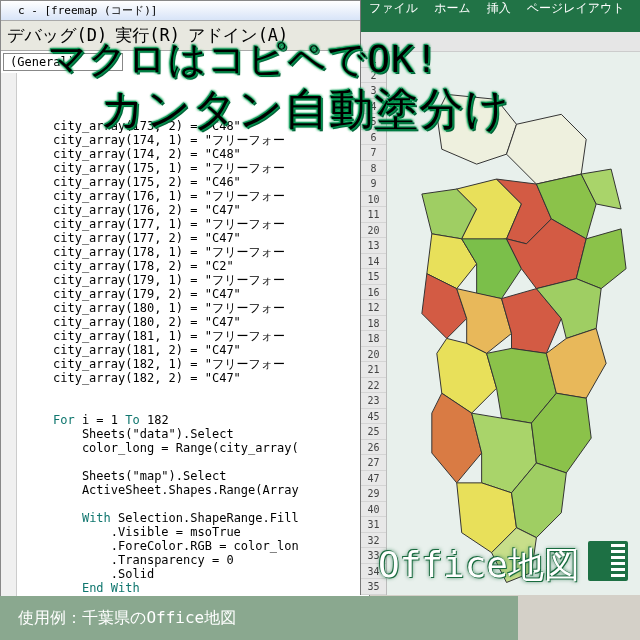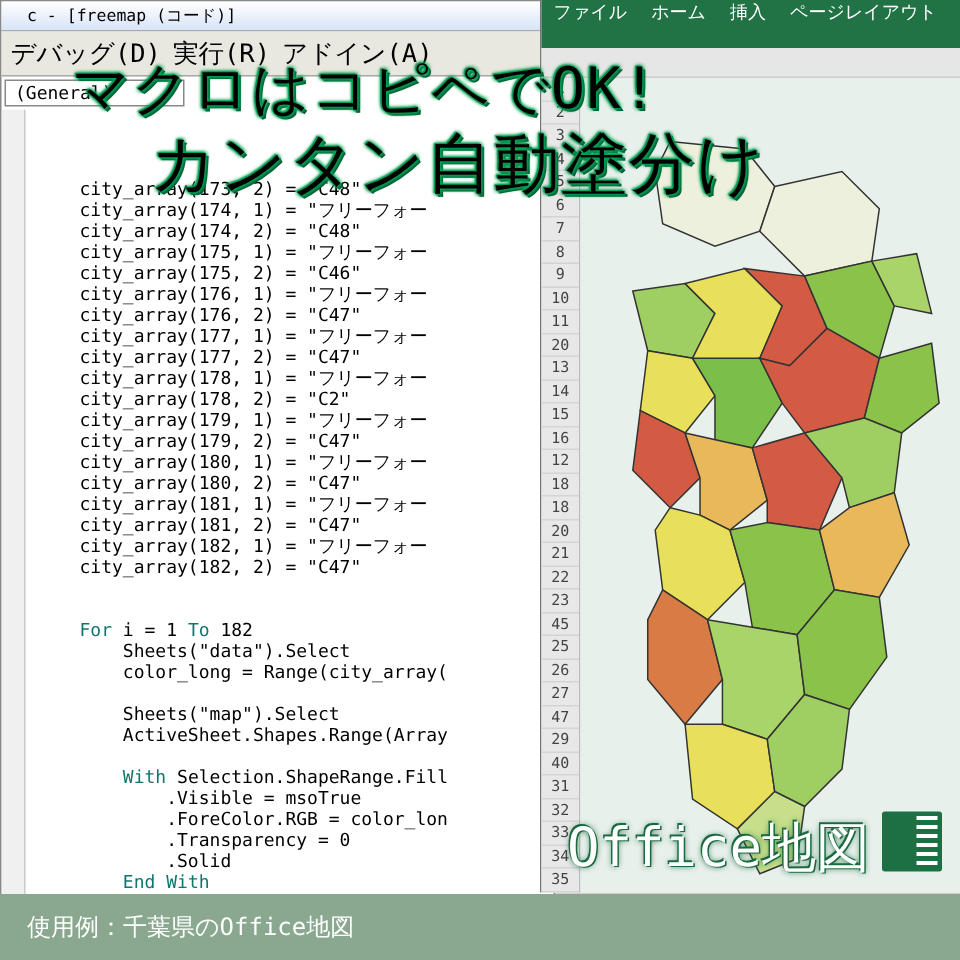--- a/index.html
+++ b/index.html
@@ -26,21 +26,21 @@
 .mapcell svg{width:100%;height:100%}
 
 
 .ov{position:absolute;font-weight:400;color:#000000;text-shadow:0 0 3px #0a5,0 0 3px #0a5,0 0 3px #0a5,-1px -1px 1px #064,1px 1px 1px #064,2px 2px 0 #053;letter-spacing:1px}
 .ov1{top:34px;left:48px;font-size:38px}
 .ov2{top:80px;left:100px;font-size:44px}
 .brand{position:absolute;right:12px;bottom:50px;font-size:36px;color:#fff;text-shadow:0 0 4px #196b3f,1px 1px 0 #196b3f,-1px -1px 0 #196b3f;display:flex;align-items:flex-start;gap:8px}
 .xic{width:40px;height:40px;background:#1d7044;position:relative;border-radius:2px}
 .xic::before{content:"";position:absolute;right:3px;top:3px;bottom:3px;width:14px;background:repeating-linear-gradient(#fff 0 3px,#1d7044 3px 6px)}
 
-.footer{position:absolute;left:0;bottom:0;width:640px;height:44px;background:#8aa88f;color:#fff;font-size:16px;display:flex;align-items:center;padding:0 18px}
+.footer{position:absolute;left:0;bottom:0;width:518px;height:44px;background:#8aa88f;color:#fff;font-size:16px;display:flex;align-items:center;padding:0 18px}
 </style>
 </head>
 <body>
 
 <div class="vbe">
   <div class="vbe-title">c - [freemap (コード)]</div>
   <div class="vbe-toolbar">
     <span>デバッグ(D)</span>
     <span>実行(R)</span>
     <span>アドイン(A)</span>

